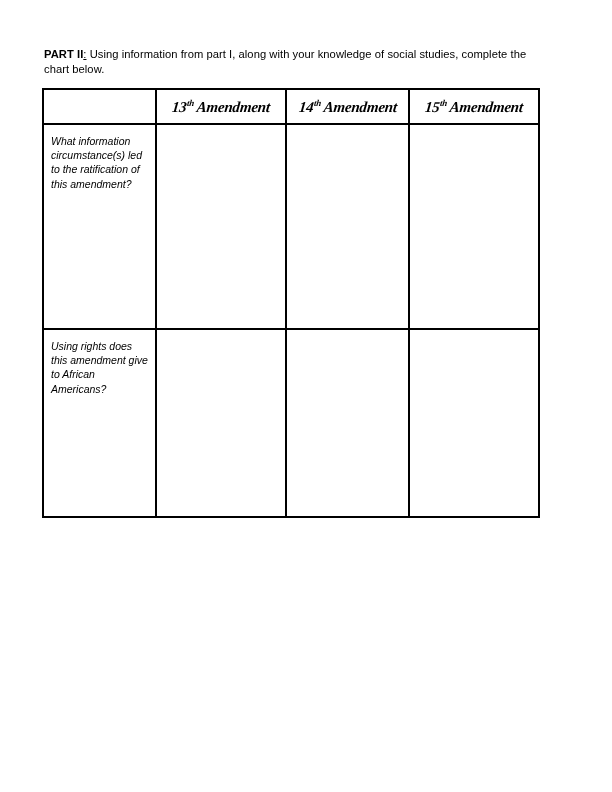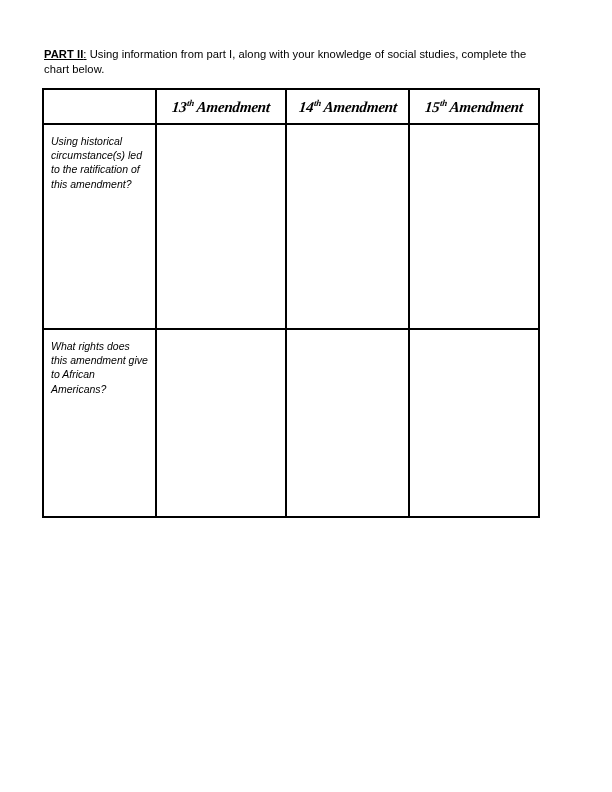--- a/index.html
+++ b/index.html
@@ -31,21 +31,20 @@
     left: 44px;
     top: 47px;
     width: 500px;
     font-size: 11.2px;
     line-height: 15px;
     color: #000000;
     letter-spacing: 0.05px;
   }
   .part-label {
     font-weight: bold;
-    text-decoration: underline;
   }
   .part-colon {
     text-decoration: underline;
   }
 
   
   .chart-table {
     position: absolute;
     left: 42px;
     top: 88px;
@@ -129,30 +128,30 @@
         <td>
           <span class="amend-title"><span>14</span><sup>th</sup> <span>Amendment</span></span>
         </td>
         <td>
           <span class="amend-title"><span>15</span><sup>th</sup> <span>Amendment</span></span>
         </td>
       </tr>
 
       <tr class="row-1">
         <td>
-          <span class="q-text">Using historical circumstance(s) led to the ratification of this amendment?</span>
+          <span class="q-text">What information circumstance(s) led to the ratification of this amendment?</span>
         </td>
         <td class="answer-cell"></td>
         <td class="answer-cell"></td>
         <td class="answer-cell"></td>
       </tr>
 
       <tr class="row-2">
         <td>
-          <span class="q-text">What rights does this amendment give to African Americans?</span>
+          <span class="q-text">Using rights does this amendment give to African Americans?</span>
         </td>
         <td class="answer-cell"></td>
         <td class="answer-cell"></td>
         <td class="answer-cell"></td>
       </tr>
 
     </tbody>
   </table>
 
 </div>

